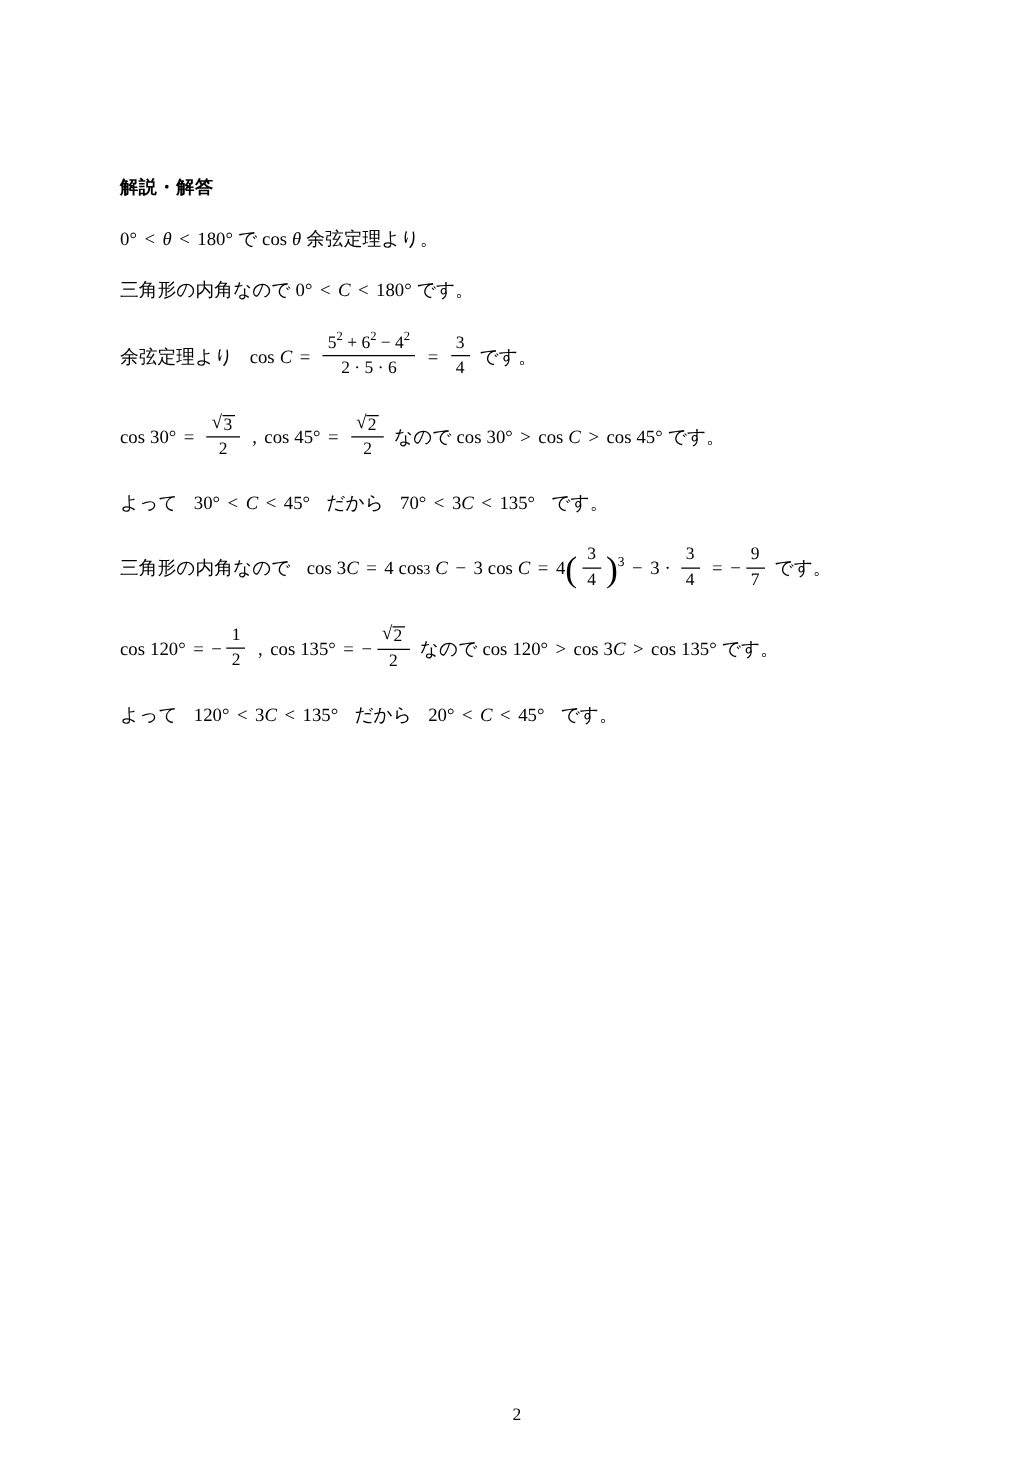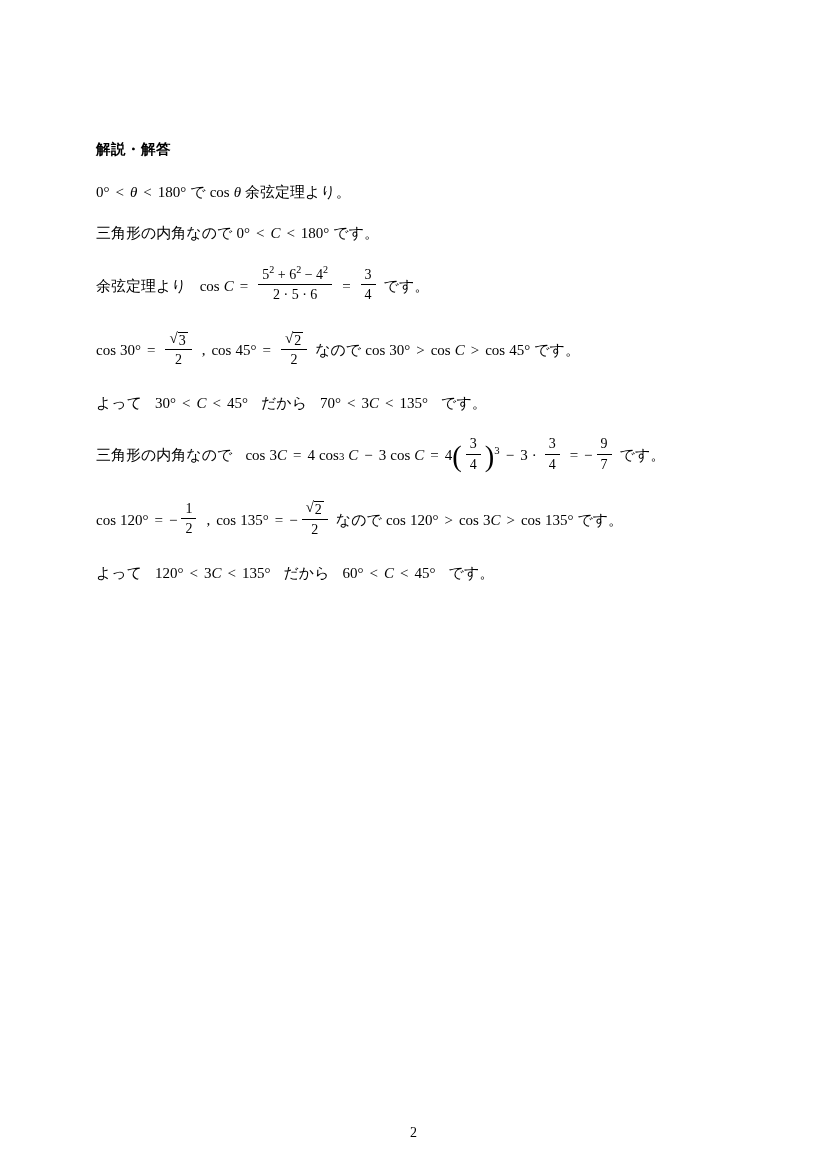--- a/index.html
+++ b/index.html
@@ -443,21 +443,21 @@
       <span class="mathrm">3</span>
         <span class="mathit">C</span>
       <span class="sp"></span>
         <span class="mathrm">&lt;</span>
         <span class="sp"></span>
       <span class="mathrm">135</span>
         <span class="mathrm">°</span>
       <span class="spw"></span>
         <span class="jp">だから</span>
         <span class="spw"></span>
-      <span class="mathrm">60</span>
+      <span class="mathrm">20</span>
         <span class="mathrm">°</span>
       <span class="sp"></span>
         <span class="mathrm">&lt;</span>
         <span class="sp"></span>
       <span class="mathit">C</span>
       <span class="sp"></span>
         <span class="mathrm">&lt;</span>
         <span class="sp"></span>
       <span class="mathrm">45</span>
         <span class="mathrm">°</span>

